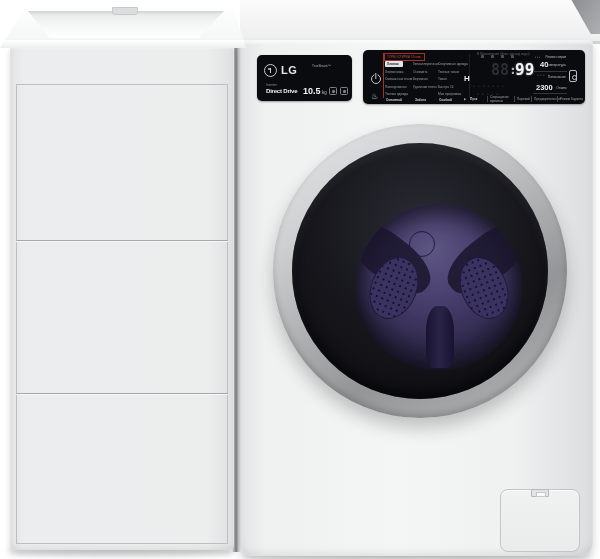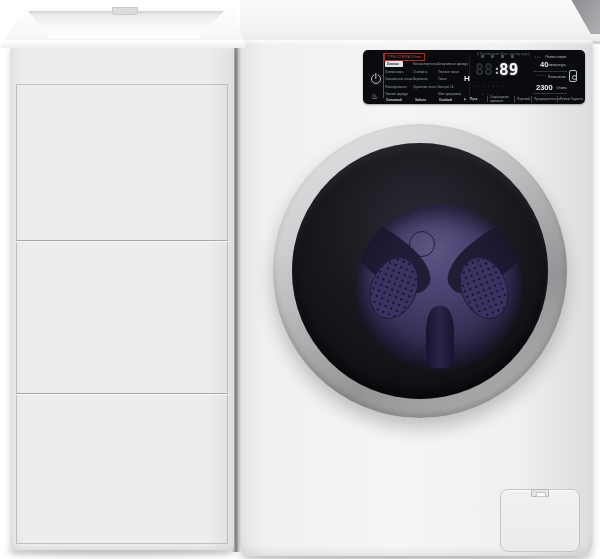--- a/index.html
+++ b/index.html
@@ -44,21 +44,21 @@
   .power-icon::after{content:'';position:absolute;left:50%;top:-2.5px;width:1.4px;height:6px;background:#c3c6ca;transform:translateX(-50%);}
   .steam-icon{left:8px;top:42px;font-size:8px;color:#bfc3c8;}
 
   .red-rail{left:19.5px;top:3px;width:1px;height:45px;background:#a82f27;}
   .turbo-box{left:21px;top:2.5px;width:41px;height:8px;border:1px solid #a82f27;}
   .sel-program{left:21.5px;top:11px;width:18px;height:6px;background:#e2e4e7;border-radius:1px;}
   .cat{color:#c7cbd1;font-weight:bold;}
   .panel-div{left:106px;top:4px;width:1px;height:44px;background:#1d1f24;}
   .h-mark{left:101px;top:24px;font-size:8px;font-weight:bold;color:#e8eaed;}
 
-  .lcd{left:112px;top:8px;width:54px;height:24px;text-align:center;}
+  .lcd{left:128px;top:8px;width:54px;height:24px;text-align:center;}
   .lcd-ghost{position:absolute;left:0;top:3px;font-family:"DejaVu Sans Mono",monospace;font-weight:bold;font-size:15px;color:#2c2e36;}
   .lcd-colon{position:absolute;left:18px;top:4px;font-family:"DejaVu Sans Mono",monospace;font-weight:bold;font-size:13px;color:#a9aeb6;}
   .lcd-bright{position:absolute;left:24px;top:2px;font-family:"DejaVu Sans Mono",monospace;font-weight:bold;font-size:16px;color:#f3f5f9;text-shadow:0 0 2px rgba(255,255,255,.55);}
   .status-dot{width:3px;height:3px;background:#4a4e55;border-radius:.5px;}
   .opt-circles{color:#51555c;letter-spacing:2px;}
 
   .setline{height:1px;background:#33363c;}
   .set-val{position:absolute;font-size:7.5px;font-weight:bold;color:#eef0f3;}
   .sd-icon{left:206px;top:20px;width:8px;height:12px;border:1px solid #bdc1c7;border-radius:2px;}
   .sd-icon::after{content:'';position:absolute;left:1.5px;top:3.5px;width:3px;height:3px;border:1px solid #bdc1c7;border-radius:50%;}
@@ -120,20 +120,31 @@
 
   <div class="abs shadow-cab"></div>
   <div class="abs shadow-wash"></div>
 
   <div class="abs washer-top">
     <div class="abs lid-edge"></div>
   </div>
   <div class="abs washer-seam"></div>
   <div class="abs washer-body"></div>
 
+  <div class="abs panel panel-left">
+    <div class="abs logo-circle"></div>
+    <div class="abs lg-text">LG</div>
+    <div class="tx" style="left:55px;top:8.5px;color:#a7adb5;">TrueSteam™</div>
+    <div class="tx" style="left:9px;top:28px;font-style:italic;color:#878d94;">Inverter</div>
+    <div class="abs" style="left:9px;top:32.5px;font-size:6px;font-weight:bold;color:#eef0f2;letter-spacing:-.2px;">Direct Drive</div>
+    <div class="abs" style="left:46px;top:30.5px;font-size:9px;font-weight:bold;color:#f1f2f4;">10.5</div>
+    <div class="abs" style="left:65px;top:35px;font-size:4.5px;color:#b9bdc2;">kg</div>
+    <div class="abs badge-sq" style="left:72px;top:32px;"></div>
+    <div class="abs badge-sq" style="left:83px;top:32px;"></div>
+  </div>
 
   <div class="abs panel panel-right">
     <div class="abs power-icon"></div>
     <div class="abs steam-icon">♨</div>
 
     <div class="abs red-rail"></div>
     <div class="abs turbo-box">
       <span class="tx" style="left:2px;top:1px;color:#d4463c;">ТУРБОСТИРКА 59 мин</span>
     </div>
     <div class="abs sel-program">
@@ -162,21 +173,21 @@
     <span class="tx" style="left:114px;top:1.5px;color:#5f646b;">В Приложении (Элек. расход воды)</span>
     <div class="abs" style="left:118px;top:5px;display:flex;gap:7px;">
       <div class="status-dot"></div>
         <div class="status-dot"></div>
         <div class="status-dot"></div>
         <div class="status-dot"></div>
     </div>
     <div class="abs lcd">
       <span class="lcd-ghost">88</span>
       <span class="lcd-colon">:</span>
-      <span class="lcd-bright">89</span>
+      <span class="lcd-bright">99</span>
     </div>
     <span class="tx opt-circles" style="left:110px;top:34px;">○ ○ ○ ○ ○ ○ ○</span>
     <span class="tx opt-circles" style="left:114px;top:42px;">○ ○ ○ ○ ○</span>
 
     <span class="tx" style="left:172px;top:4.5px;color:#6d727a;">▪ ▪ ▪</span>
     <span class="tx-r" style="right:19px;top:4.5px;">Режим стирки</span>
     <span class="set-val" style="left:177px;top:10px;">40</span>
     <span class="tx-r" style="right:19px;top:13px;">Температура</span>
     <div class="abs setline" style="left:170px;top:20.5px;width:34px;"></div>
     <span class="tx" style="left:174px;top:23px;color:#6d727a;">○ ○ ○</span>

